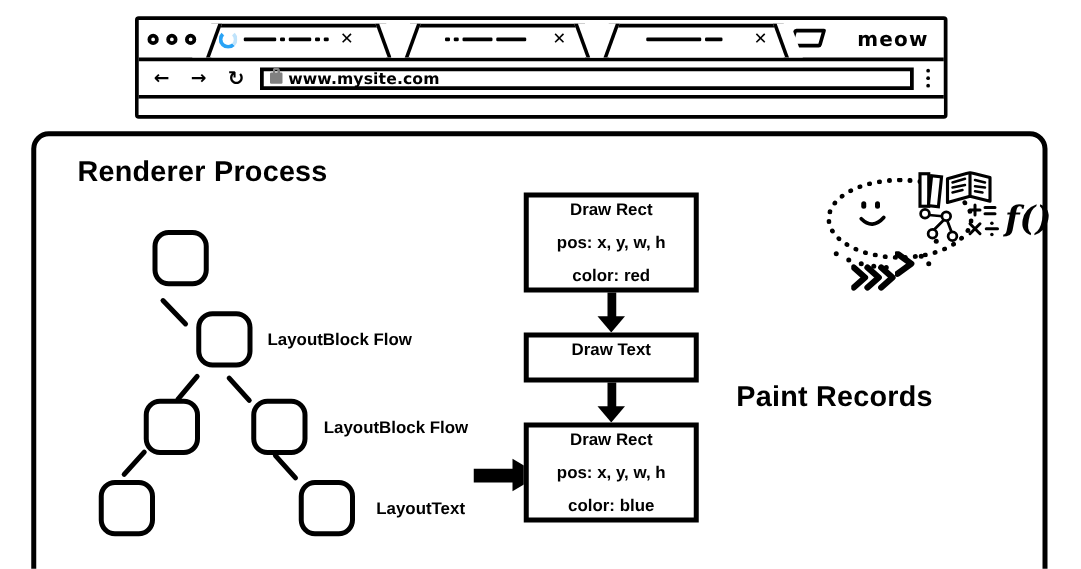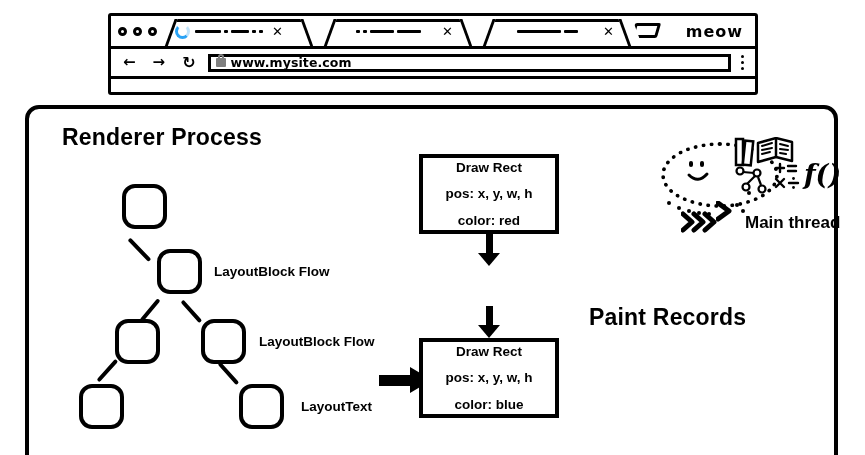--- a/index.html
+++ b/index.html
@@ -294,20 +294,23 @@
     <span class="paint-line">Draw Rect</span>
     <span class="paint-line">pos: x, y, w, h</span>
     <span class="paint-line">color: red</span>
   </div>
 
   <span class="v-arrow" style="left:449px;top:125px;height:32px;">
     <span class="vshaft" style="height:20px;"></span>
     <span class="vhead" style="top:19px;"></span>
   </span>
 
+  <div class="paint-box" style="left:390px;top:157px;width:140px;height:40px;">
+    <span class="paint-line">Draw Text</span>
+  </div>
 
   <span class="v-arrow" style="left:449px;top:197px;height:32px;">
     <span class="vshaft" style="height:20px;"></span>
     <span class="vhead" style="top:19px;"></span>
   </span>
 
   <div class="paint-box" style="left:390px;top:229px;width:140px;height:80px;">
     <span class="paint-line">Draw Rect</span>
     <span class="paint-line">pos: x, y, w, h</span>
     <span class="paint-line">color: blue</span>
@@ -381,15 +384,14 @@
           <circle cx="61.5" cy="41.5" r="1.4" fill="#000" stroke="none"></circle>
           <circle cx="61.5" cy="50.5" r="1.4" fill="#000" stroke="none"></circle>
         </g>
 
         <g>
           <text x="72" y="47" font-family="DejaVu Serif, serif" font-size="27" font-style="italic" font-weight="bold" fill="#000">f()</text>
         </g>
       </svg>
     </span>
 
-    <span id="main-thread-label">Main thread</span>
   </div>
 </div>
 
 </body></html>

